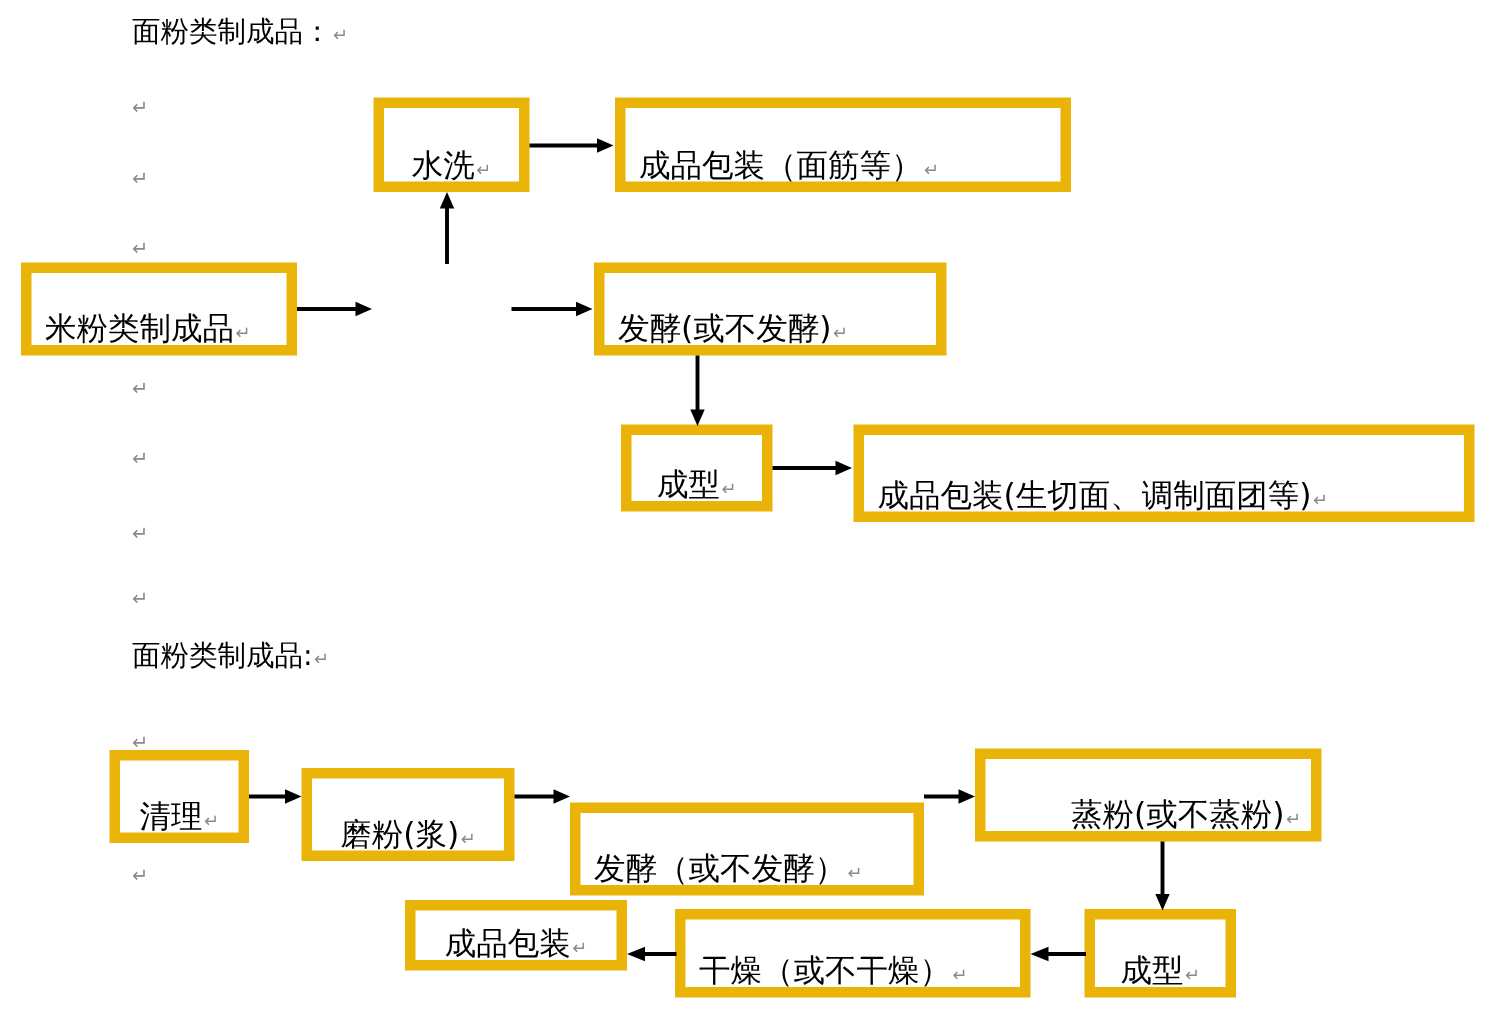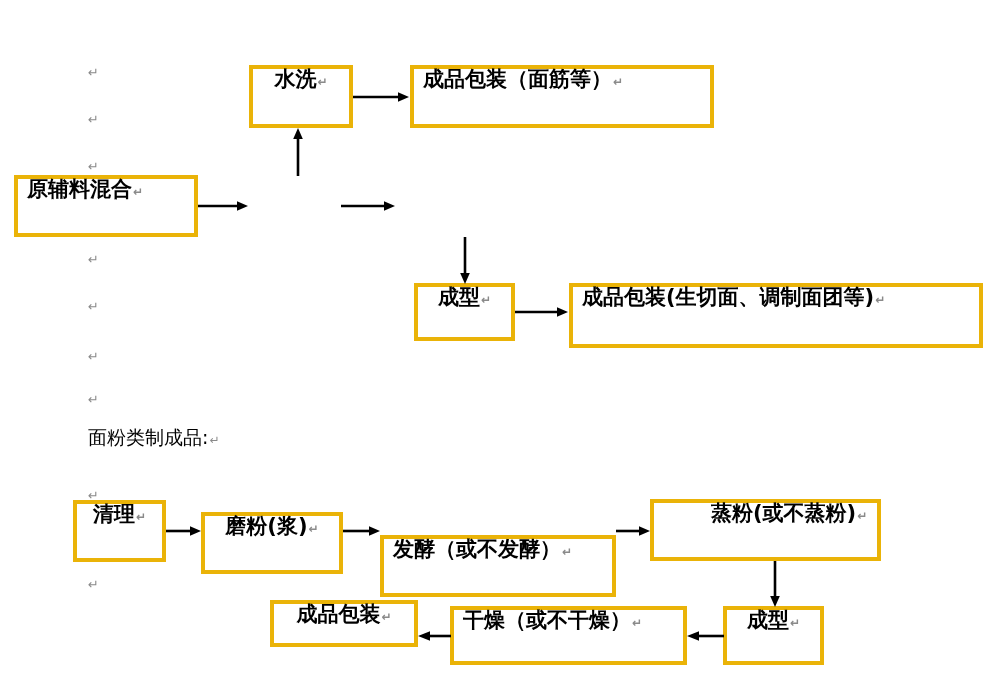--- a/index.html
+++ b/index.html
@@ -26,27 +26,26 @@
     font-size: 19px;
     line-height: 1;
     white-space: nowrap;
     color: #000;
   }
 
   
   .box {
     position: absolute;
     box-sizing: border-box;
-    border: 4px solid #eab308;
+    border: 7px solid #eab308;
     background: #ffffff;
     display: flex;
-    align-items: flex-start;
+    align-items: flex-end;
     justify-content: flex-start;
     white-space: nowrap;
-    font-weight: bold;
   }
   .box .box-label {
     font-size: 21px;
     line-height: 1;
     color: #000;
     padding-left: 9px;
     padding-right: 6px;
     display: block;
   }
   .box.center .box-label {
@@ -78,42 +77,48 @@
     position: absolute;
     pointer-events: none;
   }
   .conn svg { display: block; overflow: visible; }
 </style>
 </head>
 <body>
 
 <div id="canvas">
 
+  <div class="section-title" style="left:88px; top:12px;">
+    <span>面粉类制成品：</span><span class="pmark">↵</span>
+  </div>
 
   <div class="pilcrow" style="left:88px; top:66px;">↵</div>
   <div class="pilcrow" style="left:88px; top:113px;">↵</div>
   <div class="pilcrow" style="left:88px; top:160px;">↵</div>
   <div class="pilcrow" style="left:88px; top:253px;">↵</div>
   <div class="pilcrow" style="left:88px; top:300px;">↵</div>
   <div class="pilcrow" style="left:88px; top:350px;">↵</div>
   <div class="pilcrow" style="left:88px; top:393px;">↵</div>
 
   <div class="box center" style="left:249px; top:65px; width:104px; height:63px;">
     <span class="box-label"><span>水洗</span><span class="pmark">↵</span></span>
   </div>
 
   <div class="box" style="left:410px; top:65px; width:304px; height:63px;">
     <span class="box-label"><span>成品包装（面筋等）</span><span class="pmark">↵</span></span>
   </div>
 
   <div class="box" style="left:14px; top:175px; width:184px; height:62px;">
-    <span class="box-label"><span>原辅料混合</span><span class="pmark">↵</span></span>
-  </div>
-
-
+    <span class="box-label"><span>米粉类制成品</span><span class="pmark">↵</span></span>
+  </div>
+
+
+  <div class="box" style="left:396px; top:175px; width:235px; height:62px;">
+    <span class="box-label"><span>发酵(或不发酵)</span><span class="pmark">↵</span></span>
+  </div>
 
   <div class="box center" style="left:414px; top:283px; width:101px; height:58px;">
     <span class="box-label"><span>成型</span><span class="pmark">↵</span></span>
   </div>
 
   <div class="box" style="left:569px; top:283px; width:414px; height:65px;">
     <span class="box-label"><span>成品包装(生切面、调制面团等)</span><span class="pmark">↵</span></span>
   </div>
 
   <div class="conn" style="left:198px; top:198px; width:52px; height:16px;">

